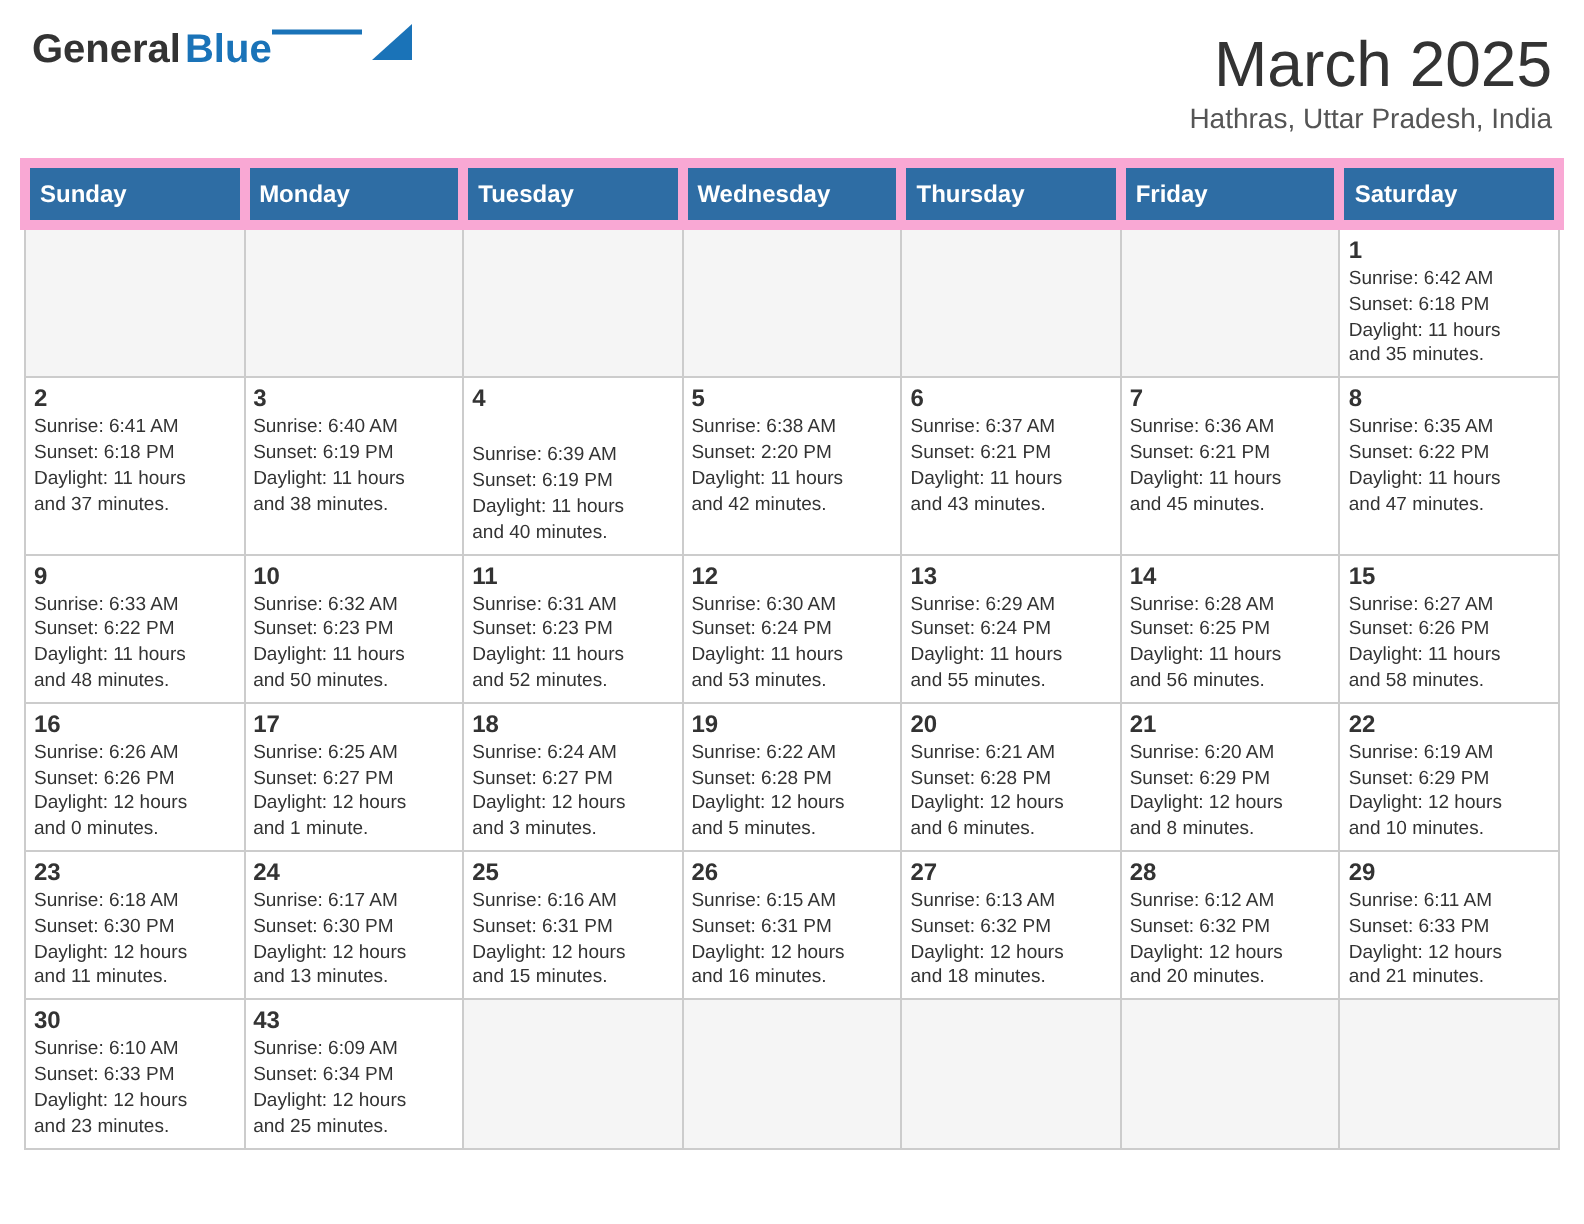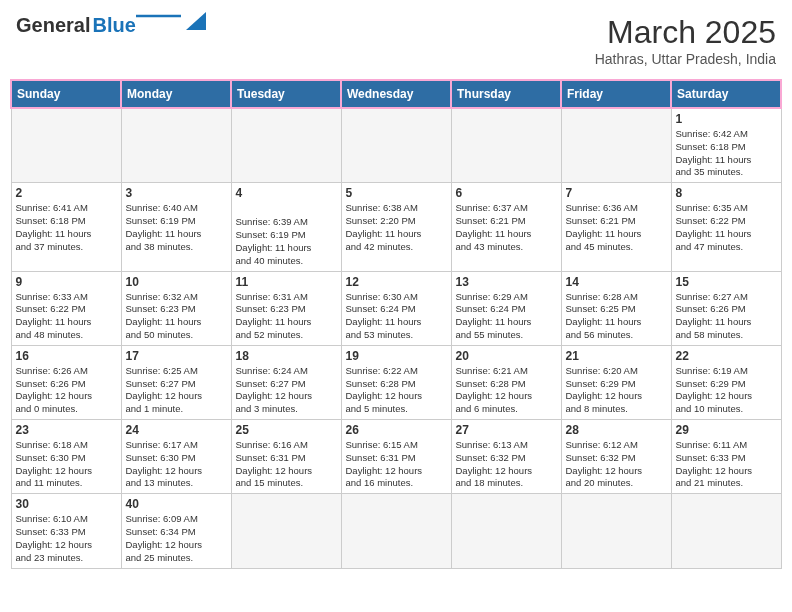--- a/index.html
+++ b/index.html
@@ -43,21 +43,21 @@
       border-collapse: collapse;
       border: 1px solid #ccc;
     }
     .calendar th {
       background-color: #2e6da4;
       color: #fff;
       font-size: 12px;
       font-weight: bold;
       text-align: left;
       padding: 6px 5px;
-      border: 2px solid #f9a8d4;
+      border: 5px solid #f9a8d4;
     }
     .calendar td {
       vertical-align: top;
       border: 1px solid #ccc;
       padding: 3px 4px;
       width: calc(100% / 7);
       min-height: 72px;
       background: #fff;
       font-size: 10px;
       color: #333;
@@ -337,21 +337,21 @@
       </tr>
       <tr>
         <td>
           <div class="day-number">30</div>
           <div class="day-info" style="white-space: pre-line;">Sunrise: 6:10 AM
 Sunset: 6:33 PM
 Daylight: 12 hours
 and 23 minutes.</div>
         </td>
         <td>
-          <div class="day-number">40</div>
+          <div class="day-number">43</div>
           <div class="day-info" style="white-space: pre-line;">Sunrise: 6:09 AM
 Sunset: 6:34 PM
 Daylight: 12 hours
 and 25 minutes.</div>
         </td>
         <td class="empty"></td>
         <td class="empty"></td>
         <td class="empty"></td>
         <td class="empty"></td>
         <td class="empty"></td>

